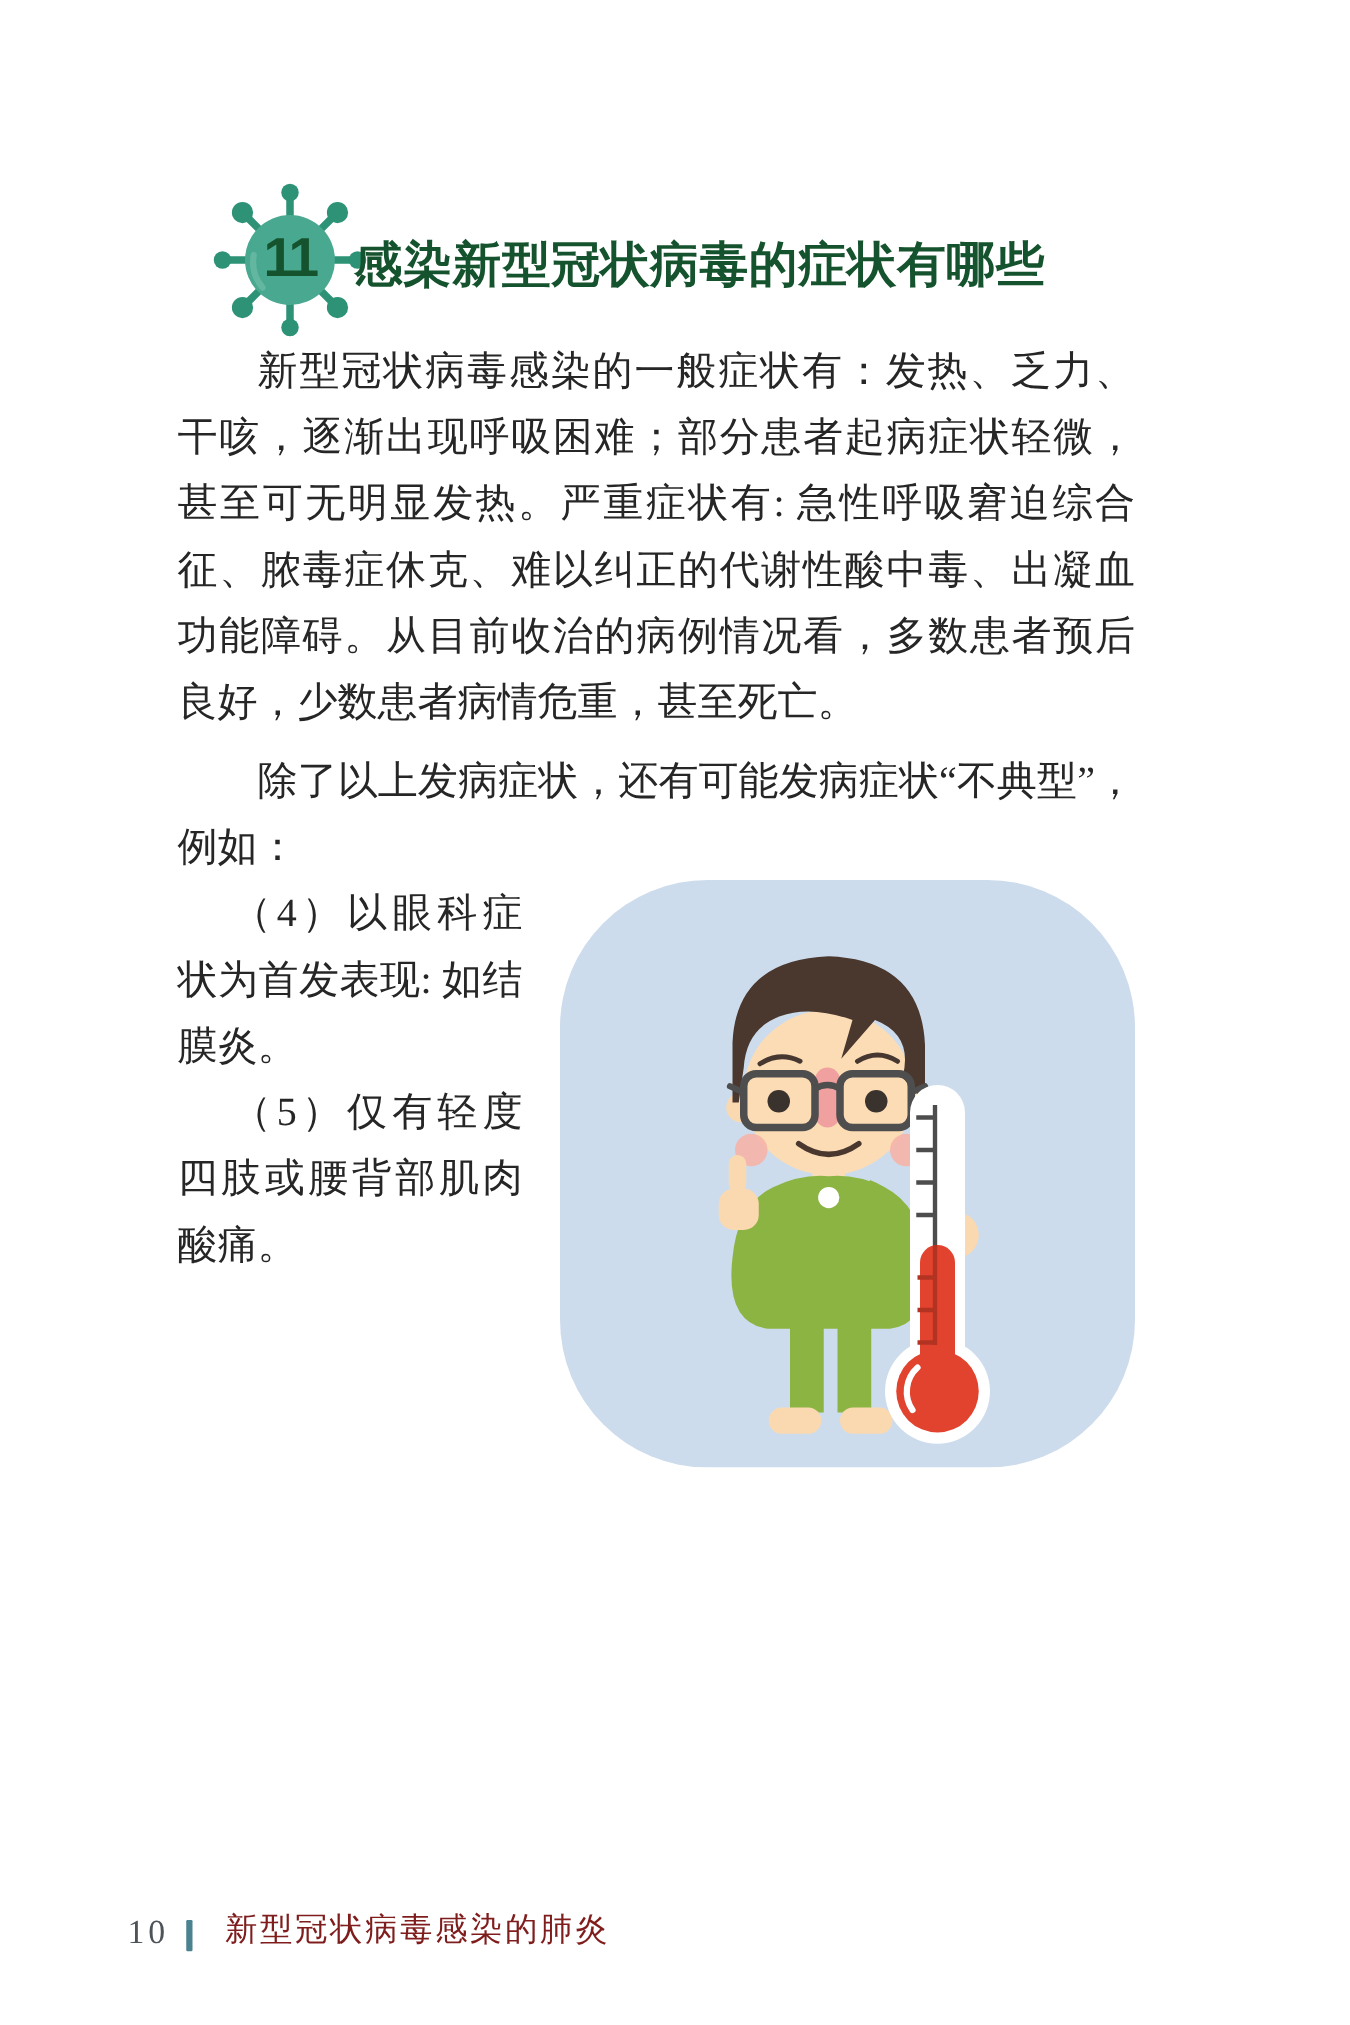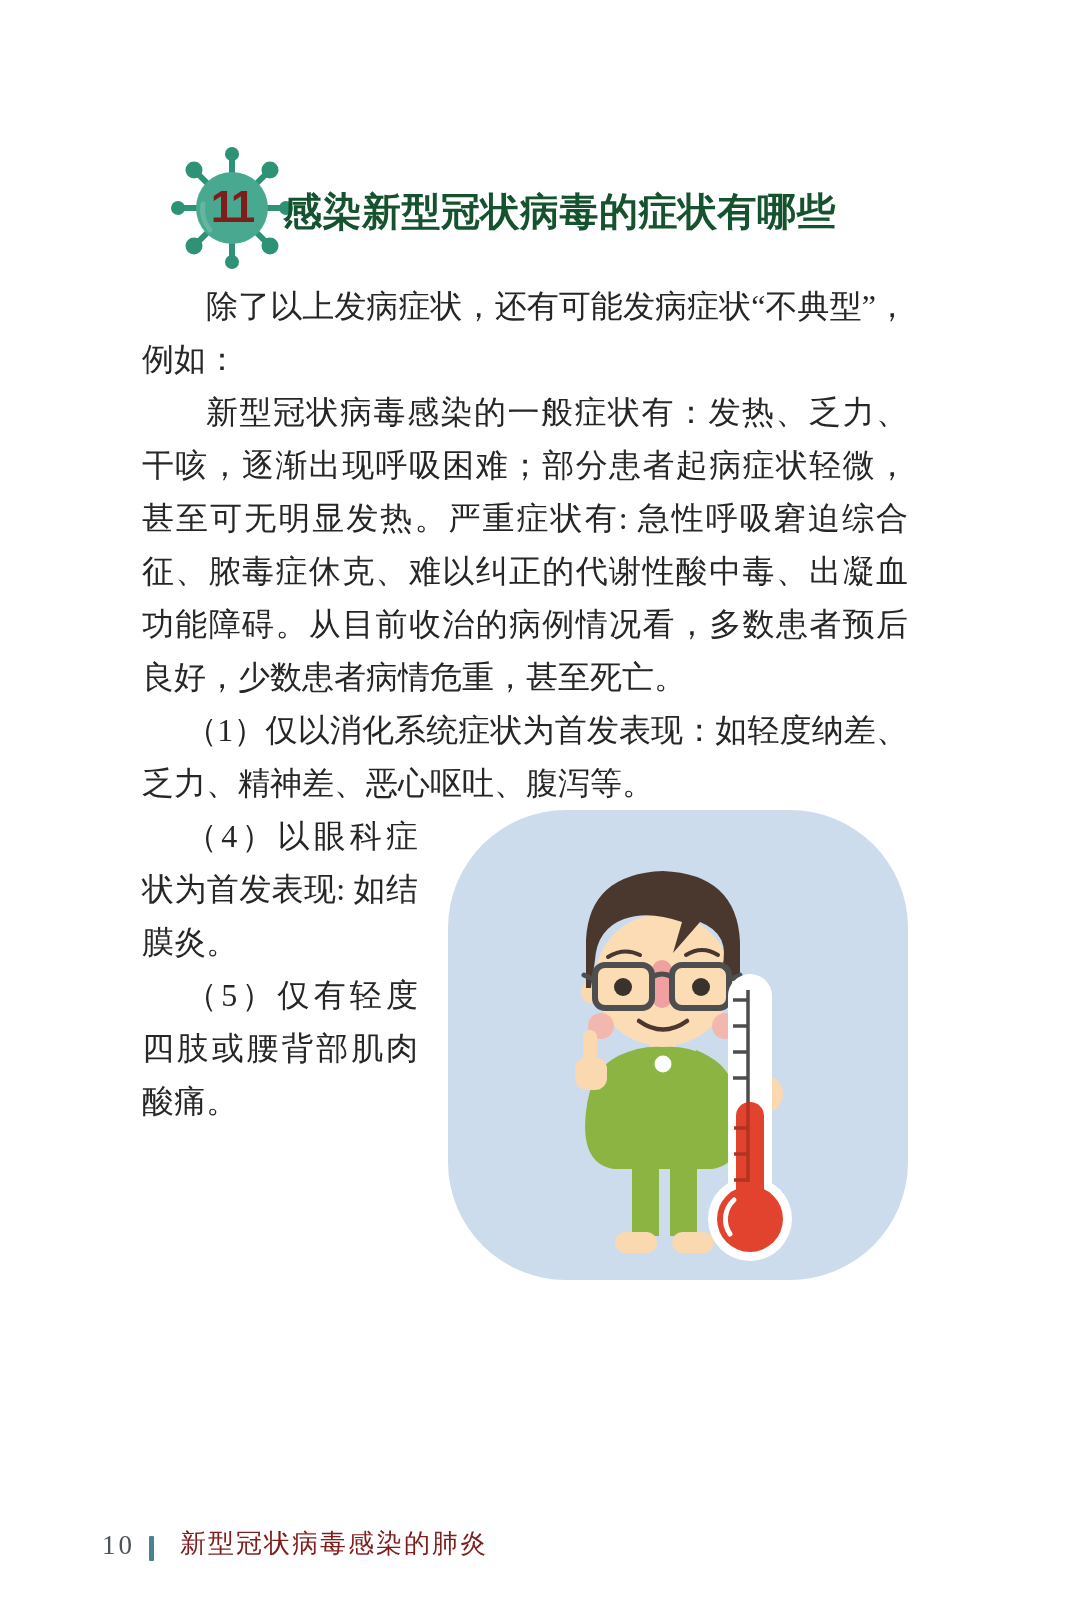--- a/index.html
+++ b/index.html
@@ -14,21 +14,21 @@
   }
 
   
   .chapter-header{position:absolute;left:170px;top:146px;width:800px;height:124px;}
   .virus-badge{position:absolute;left:0;top:0;width:124px;height:124px;}
   .virus-badge svg{position:absolute;left:0;top:0;}
   .virus-number{
     position:absolute;left:0;top:0;width:124px;height:124px;
     display:flex;align-items:center;justify-content:center;
     font-family:"Liberation Sans","DejaVu Sans",sans-serif;
-    font-weight:700;font-size:44px;color:#7f1d1d;letter-spacing:-2px;
+    font-weight:700;font-size:44px;color:#14532d;letter-spacing:-2px;
     padding-bottom:2px;box-sizing:border-box;
   }
   .section-title{
     position:absolute;left:113px;top:39px;margin:0;
     font-family:"Liberation Sans","DejaVu Sans",sans-serif;
     font-weight:700;font-size:39px;color:#14532d;letter-spacing:0.5px;
     white-space:nowrap;
   }
 
   
@@ -91,23 +91,22 @@
         </g>
         <circle cx="62" cy="62" r="36" fill="#49a890"></circle>
         <path d="M40,84 A32,32 0 0 1 33,58" stroke="#63b7a0" stroke-width="5" fill="none" stroke-linecap="round"></path>
       </svg>
       <span class="virus-number">11</span>
     </span>
     <h1 class="section-title">感染新型冠状病毒的症状有哪些</h1>
   </header>
 
   <main class="content">
+    <p class="indent2">新型冠状病毒感染的一般症状有：发热、乏力、干咳，逐渐出现呼吸困难；部分患者起病症状轻微，甚至可无明显发热。严重症状有: 急性呼吸窘迫综合征、脓毒症休克、难以纠正的代谢性酸中毒、出凝血功能障碍。从目前收治的病例情况看，多数患者预后良好，少数患者病情危重，甚至死亡。</p>
     <p class="indent2 gap">除了以上发病症状，还有可能发病症状“不典型”，例如：</p>
-    <p class="indent2">新型冠状病毒感染的一般症状有：发热、乏力、干咳，逐渐出现呼吸困难；部分患者起病症状轻微，甚至可无明显发热。严重症状有: 急性呼吸窘迫综合征、脓毒症休克、难以纠正的代谢性酸中毒、出凝血功能障碍。从目前收治的病例情况看，多数患者预后良好，少数患者病情危重，甚至死亡。</p>
-    <p class="item">（1）仅以消化系统症状为首发表现：如轻度纳差、乏力、精神差、恶心呕吐、腹泻等。</p>
 
     <div class="illu">
       <svg width="460" height="470" viewBox="0 0 460 470">
 
         <rect x="0" y="0" width="460" height="470" rx="118" fill="#cddcec"></rect>
 
         <ellipse cx="318" cy="284" rx="17" ry="18" fill="#fbd9b0"></ellipse>
 
         <path d="M248,240 Q274,250 280,274 L282,316 Q282,328 271,327 L261,324 Q257,272 243,256 Z" fill="#8cb443"></path>
 

